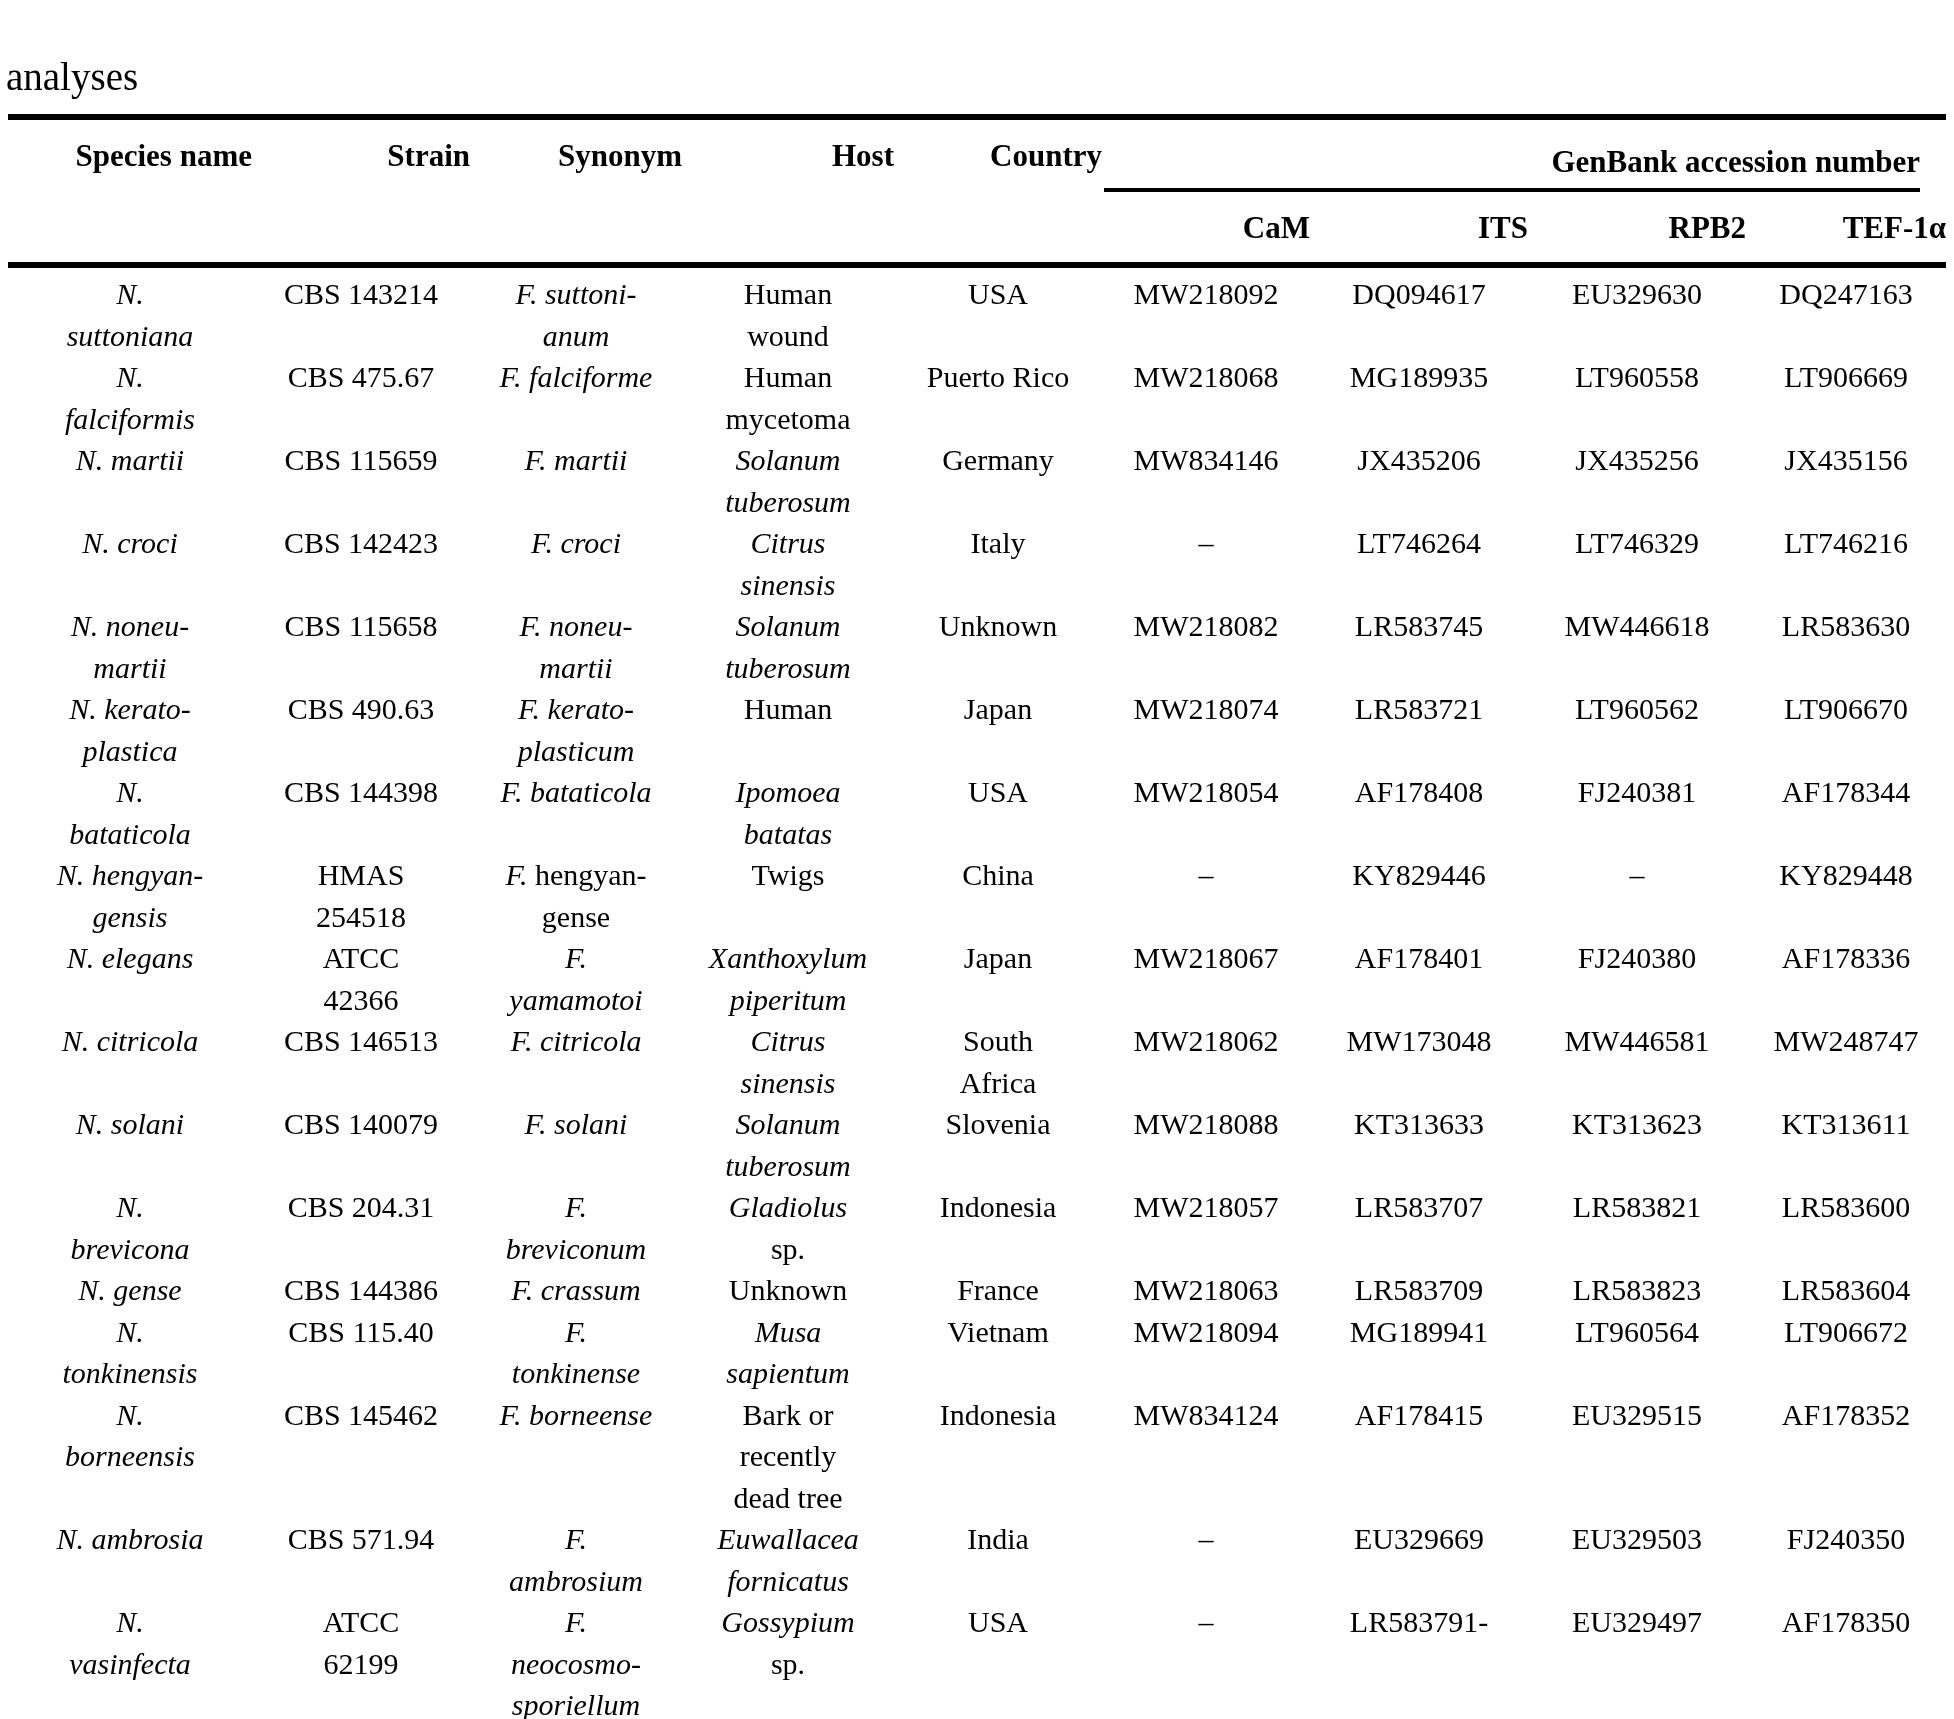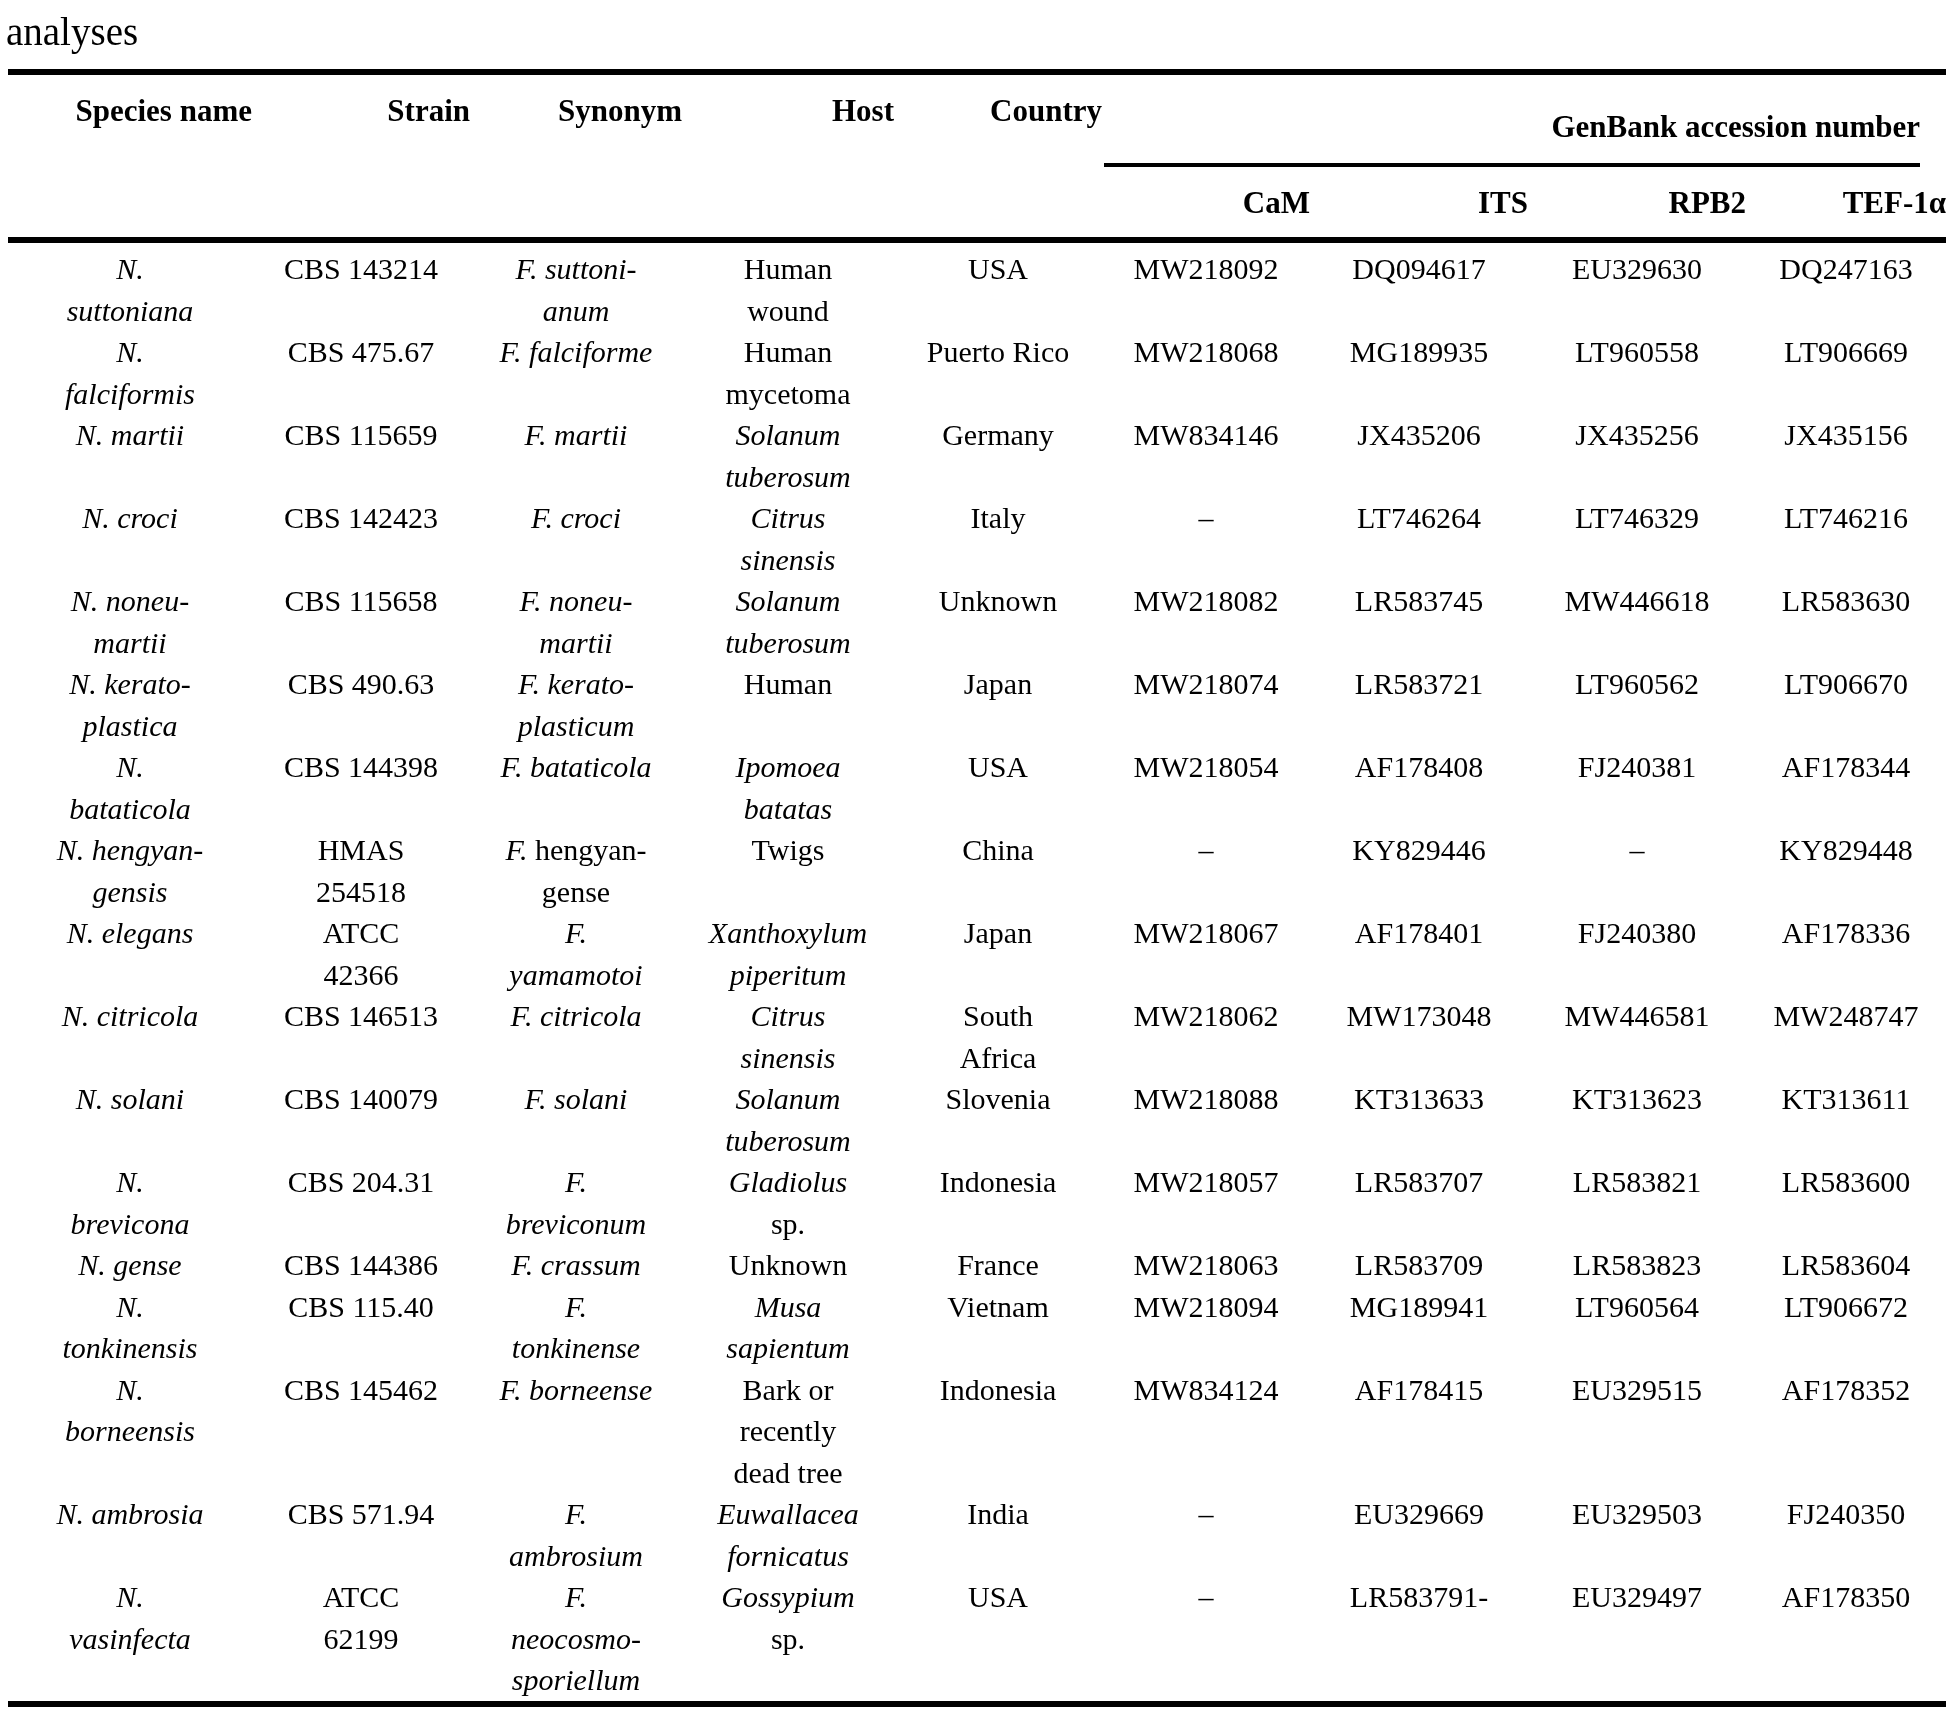--- a/index.html
+++ b/index.html
@@ -13,21 +13,21 @@
     padding: 4px 10px 0 6px;
     font-size: 39px;
     line-height: 55px;
   }
   .caption .l1 {
     text-align: justify;
     text-align-last: justify;
     -moz-text-align-last: justify;
   }
   .caption .lbl { font-weight: bold; }
-  .caption .l2 { text-align: left; }
+  .caption .l2 { text-align: left; margin-top: 45px; }
 
   table.strains {
     table-layout: fixed;
     border-collapse: collapse;
     width: 1938px;
     margin: 10px 8px 0 8px;
     border-top: 6px solid #000;
     border-bottom: 6px solid #000;
   }
   th {
@@ -36,22 +36,22 @@
     line-height: 40px;
     padding: 0;
     text-align: right;
     vertical-align: top;
   }
   tr.mainhead th { padding-top: 16px; }
   tr.mainhead th.span2 { border-bottom: 6px solid #000; }
   th.genbank { padding-left: 0; padding-right: 0; }
   th.genbank .gb-inner {
     border-bottom: 4px solid #000;
-    padding-bottom: 16px;
-    margin: 16px 26px 0 2px;
+    padding-bottom: 6px;
+    margin: 6px 26px 0 2px;
   }
   tr.subhead th {
     padding: 16px 0 14px 0;
     border-bottom: 6px solid #000;
   }
   td {
     font-size: 30px;
     line-height: 41.5px;
     text-align: center;
     vertical-align: top;

